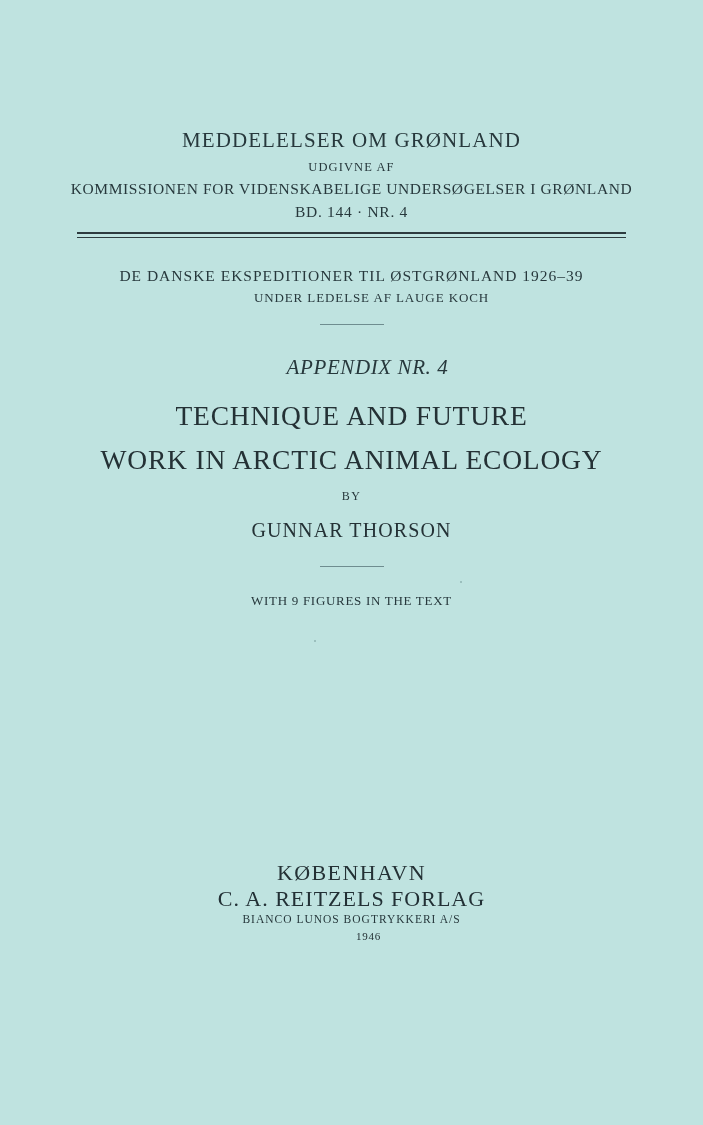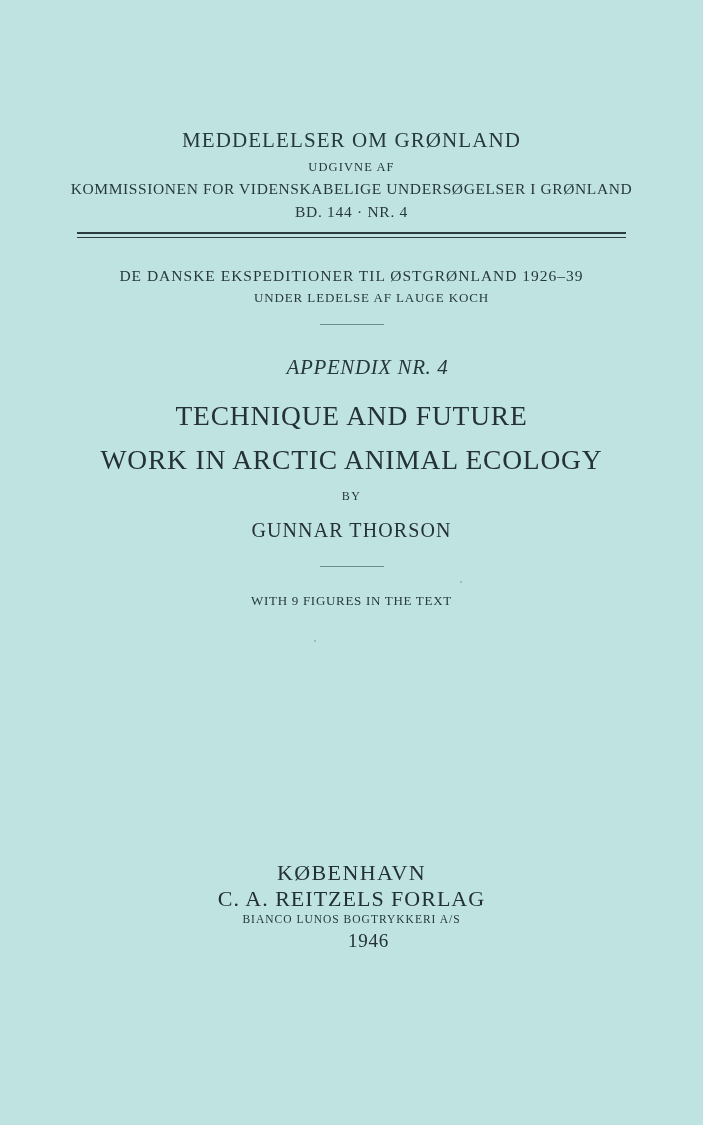--- a/index.html
+++ b/index.html
@@ -160,21 +160,21 @@
     color: #223035;
   }
   .printer {
     top: 913px;
     font-size: 11.5px;
     letter-spacing: 1.0px;
     color: #27383c;
   }
   .year {
     top: 930px;
-    font-size: 19px;
+    font-size: 11px;
     letter-spacing: 0.8px;
     color: #243135;
     padding-left: 34px;
   }
 </style>
 </head>
 <body>
 
 <div class="page">
 

